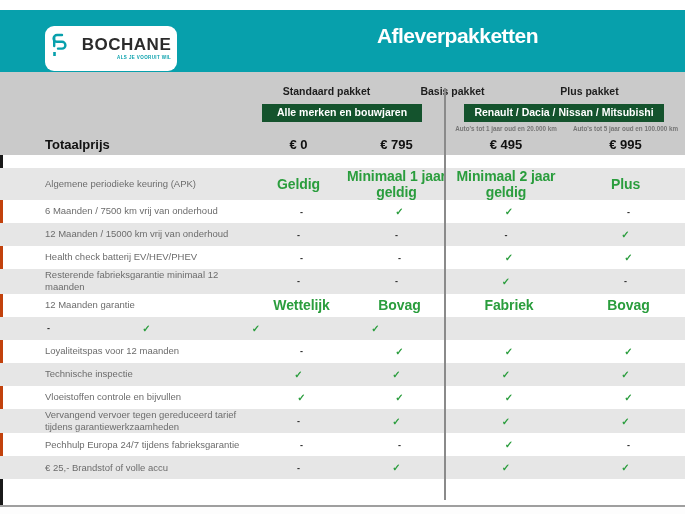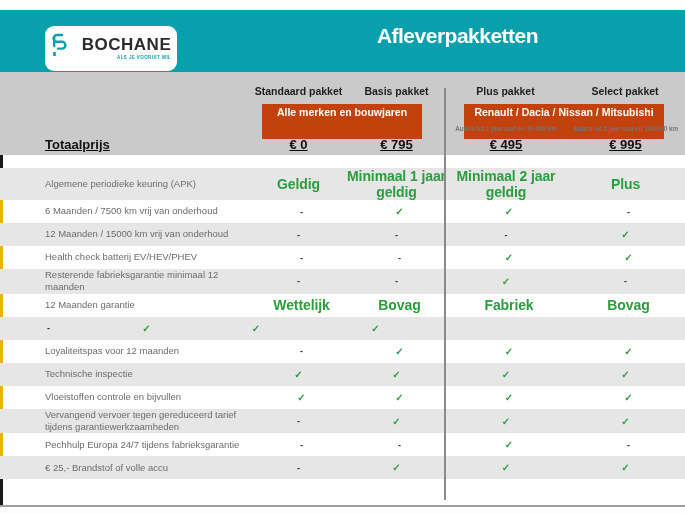--- a/index.html
+++ b/index.html
@@ -27,43 +27,43 @@
   
   .col { flex: 0 0 auto; text-align: center; }
   .label-col { flex: 0 0 250px; text-align: left; padding-left: 45px; }
   .c1 { flex: 0 0 97px; }
   .c2 { flex: 0 0 99px; }
   .c3 { flex: 0 0 120px; }
   .c4 { flex: 0 0 119px; }
 
   
   .head-band { position: relative; height: 83px; background: #cacaca; }
-  .pkg-names { position: absolute; left: 0; top: 13px; right: 0; display: flex; }
+  .pkg-names { position: absolute; left: 0; top: 13px; right: 0; display: flex; gap: 28px; }
   .pkg-name { font-size: 10.5px; font-weight: 700; color: #1d1d1d; }
   .banner {
-    position: absolute; top: 32px; height: 35px; background: #c2410c;
+    position: absolute; top: 32px; height: 18px; background: #14532d;
     color: #ffffff; font-weight: 700; font-size: 10.5px; text-align: center;
     line-height: 17px;
   }
   .banner-left { left: 262px; width: 160px; }
   .banner-right { left: 464px; width: 200px; }
   .notes { position: absolute; left: 0; top: 53px; right: 0; display: flex; }
   .note { font-size: 6.3px; font-weight: 700; color: #757575; }
-  .totals { position: absolute; left: 0; top: 62px; right: 0; display: flex; align-items: center; height: 20px; text-decoration: underline; }
+  .totals { position: absolute; left: 0; top: 62px; right: 0; display: flex; align-items: center; height: 20px; }
   .total-label { font-size: 13px; font-weight: 700; color: #111; }
   .price { font-size: 13px; font-weight: 700; color: #111; }
 
   
   .gap-row { height: 13px; background: #fff; border-left: 3px solid #191919; }
 
   
   .rows { position: relative; }
   .row { display: flex; align-items: center; min-height: 23px; }
   .row.gray { background: #e6e6e6; }
-  .row.white { background: #ffffff; border-left: 3px solid #eab308; }
+  .row.white { background: #ffffff; border-left: 3px solid #c2410c; }
   .row.white .label-col { padding-left: 42px; }
   .row-label { font-size: 9.5px; color: #6c6c6c; line-height: 1.3; white-space: pre-line; }
   .cell.check { color: #2a9d3d; font-size: 10px; font-weight: 700; }
   .cell.dash  { color: #2e2e2e; font-size: 9px; font-weight: 700; }
   .cell.txt   { color: #2a9d3d; font-size: 14px; font-weight: 700; letter-spacing: -0.1px; }
 
   
   .bottom-white { height: 26px; background: #fff; border-left: 3px solid #191919; }
   .bottom-line { height: 2px; background: #9f9f9f; }
   .bottom-margin { height: 12px; background: #fdfdfd; }

